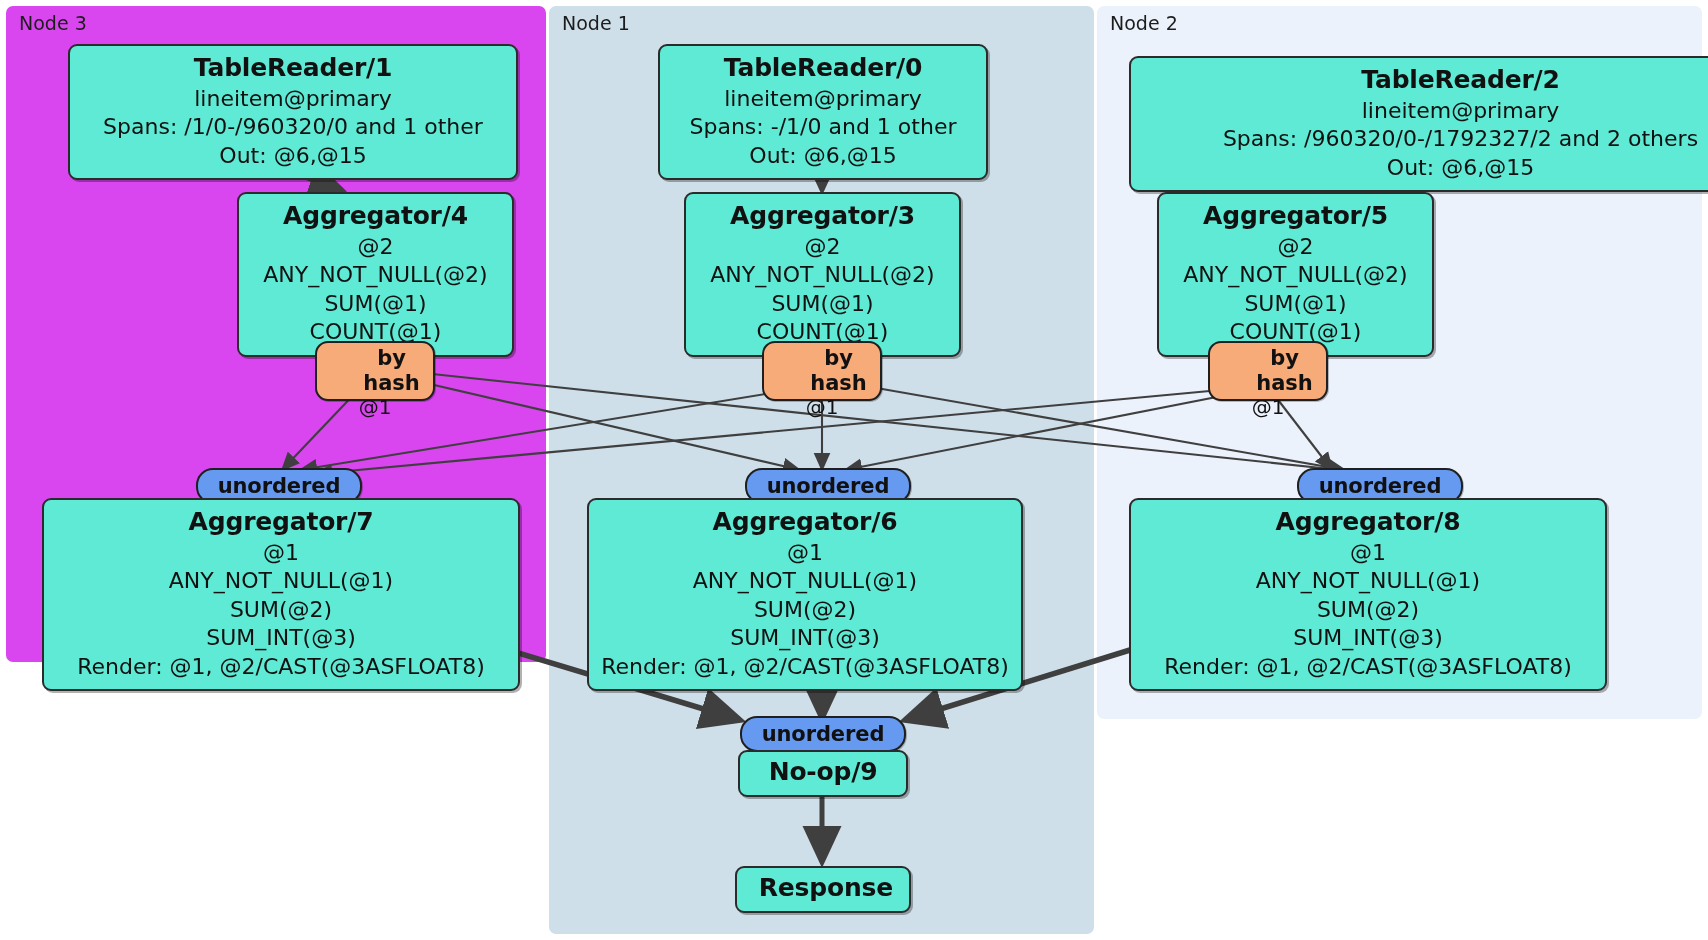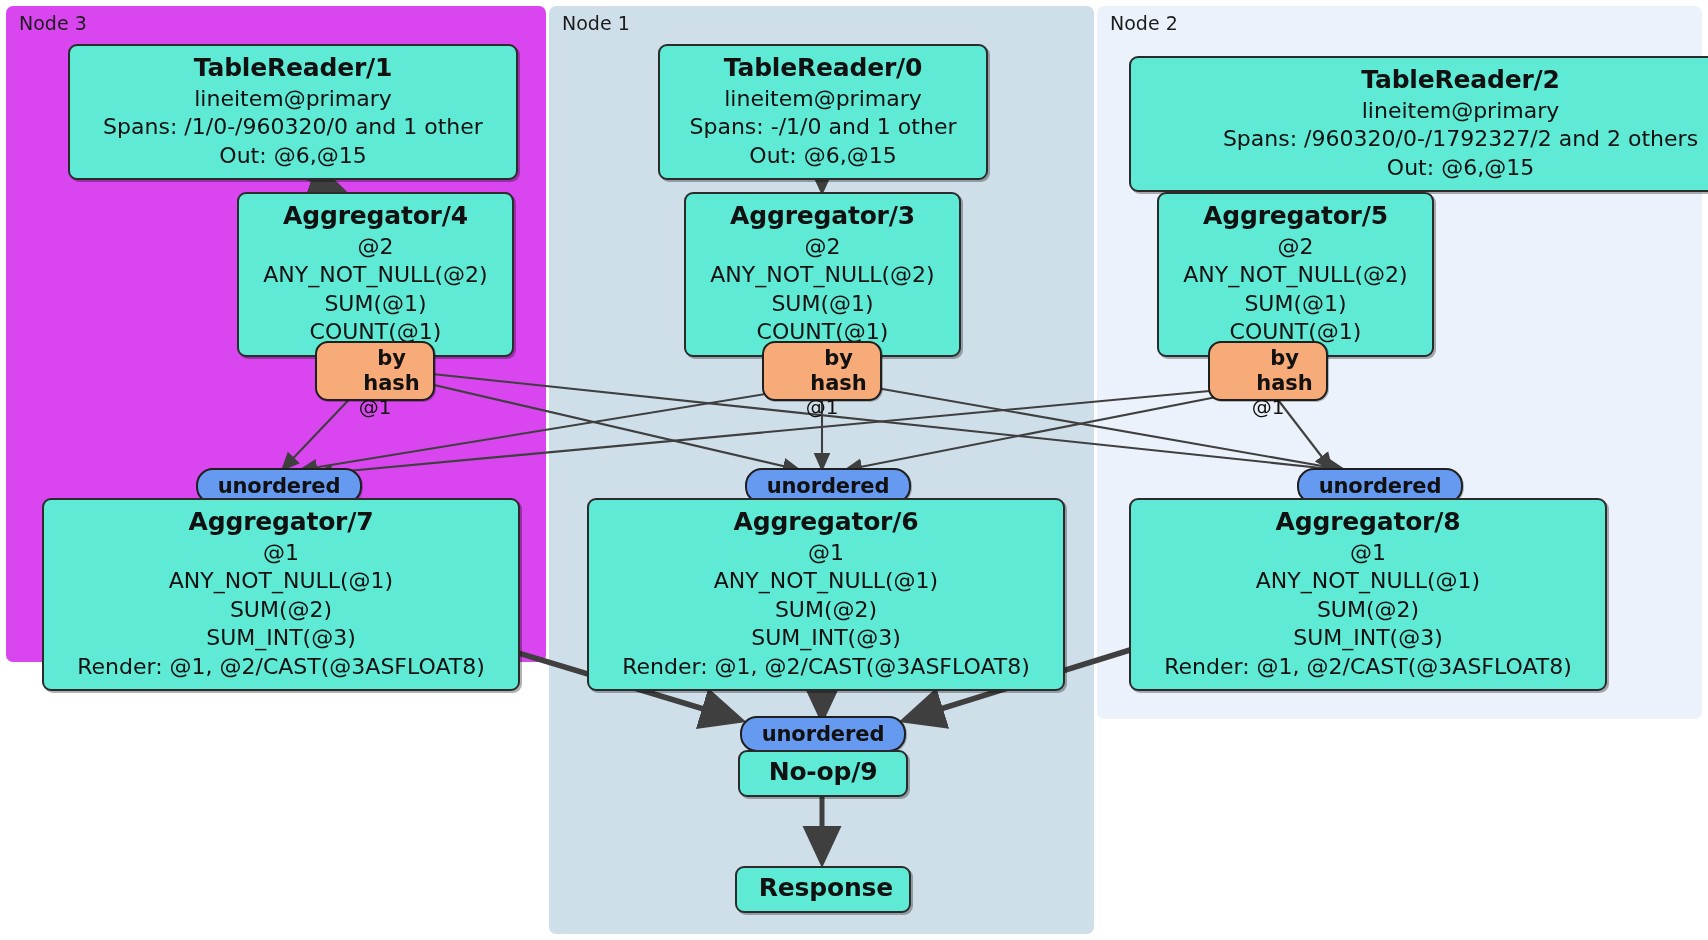--- a/index.html
+++ b/index.html
@@ -249,21 +249,21 @@
 
   <div class="proc-box" id="agg7" style="left:42px; top:498px; width:478px;">
     <div class="proc-title">Aggregator/7</div>
     <div class="proc-line">@1</div>
     <div class="proc-line">ANY_NOT_NULL(@1)</div>
     <div class="proc-line">SUM(@2)</div>
     <div class="proc-line">SUM_INT(@3)</div>
     <div class="proc-line">Render: @1, @2/CAST(@3ASFLOAT8)</div>
   </div>
 
-  <div class="proc-box" id="agg6" style="left:587px; top:498px; width:478px;">
+  <div class="proc-box" id="agg6" style="left:587px; top:498px; width:436px;">
     <div class="proc-title">Aggregator/6</div>
     <div class="proc-line">@1</div>
     <div class="proc-line">ANY_NOT_NULL(@1)</div>
     <div class="proc-line">SUM(@2)</div>
     <div class="proc-line">SUM_INT(@3)</div>
     <div class="proc-line">Render: @1, @2/CAST(@3ASFLOAT8)</div>
   </div>
 
   <div class="proc-box" id="agg8" style="left:1129px; top:498px; width:478px;">
     <div class="proc-title">Aggregator/8</div>

